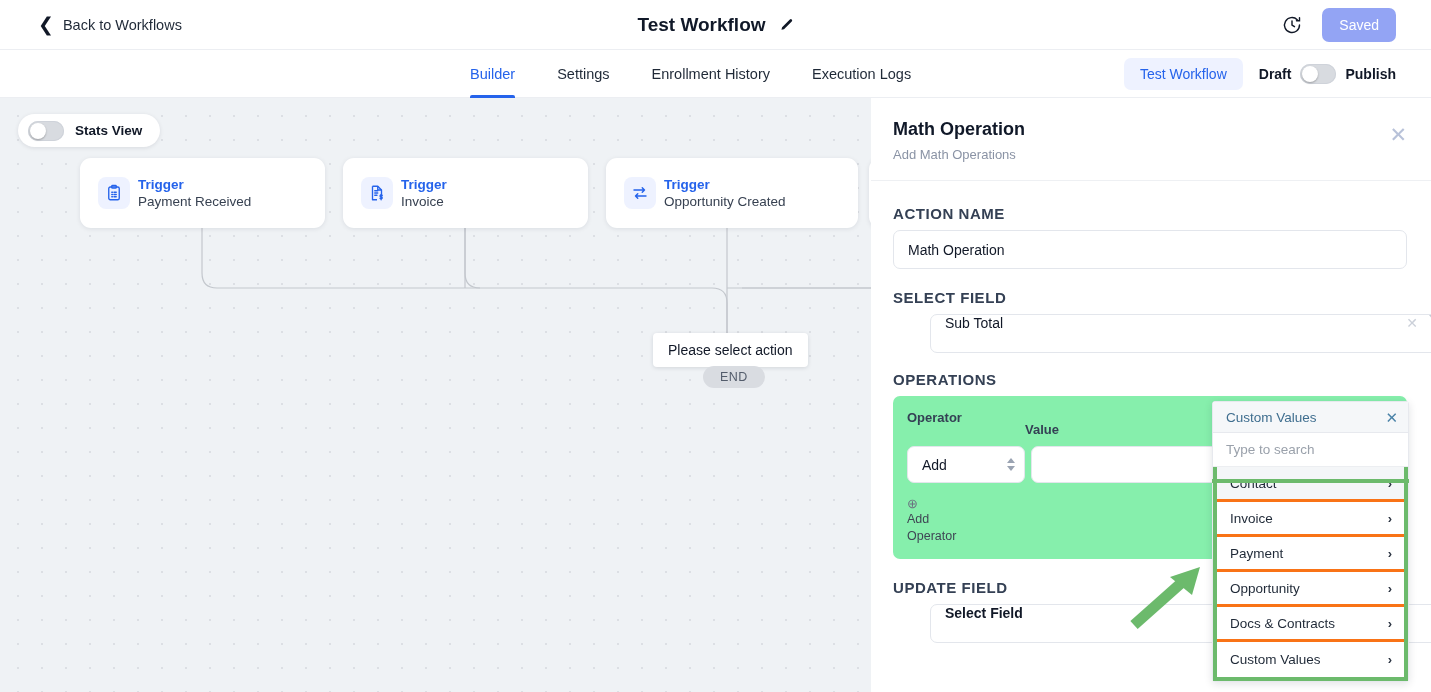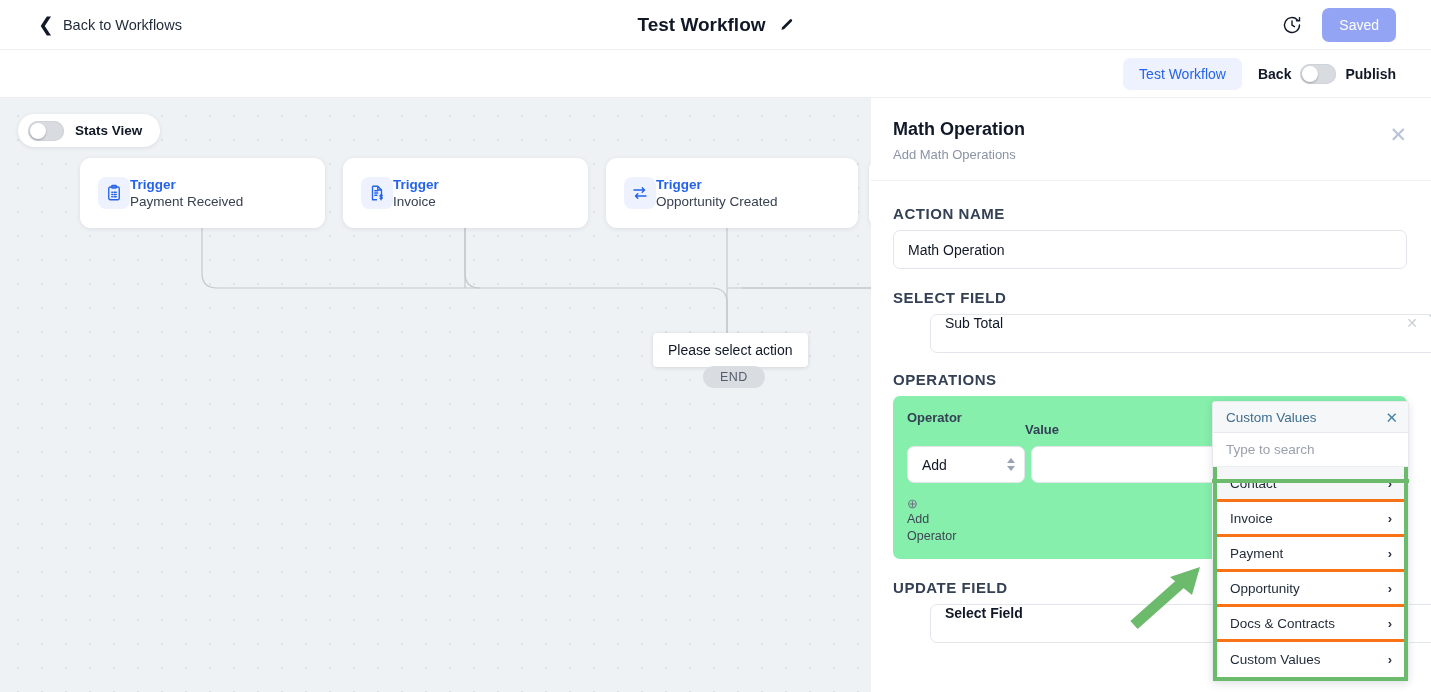--- a/index.html
+++ b/index.html
@@ -85,21 +85,21 @@
   .stats-toggle {
     position: absolute; left: 18px; top: 16px;
     background: #fff; border-radius: 22px; height: 33px;
     display: flex; align-items: center; gap: 11px; padding: 0 18px 0 10px;
     box-shadow: 0 1px 4px rgba(16,24,40,.10); cursor: pointer;
   }
   .stats-label { font-size: 13.5px; color: #111827; font-weight: 600; }
 
   .node {
     position: absolute; background: #fff; border-radius: 11px;
-    height: 70px; display: flex; align-items: center; gap: 0;
+    height: 70px; display: flex; align-items: center; gap: 8px;
     padding: 0 18px; box-shadow: 0 1px 5px rgba(16,24,40,.09);
   }
   .node-icon {
     width: 32px; height: 32px; border-radius: 8px; background: #eef2ff;
     display: flex; align-items: center; justify-content: center; flex: none;
   }
   .node-text { display: flex; flex-direction: column; gap: 2px; }
   .node-kind { font-size: 13.5px; color: #2563eb; font-weight: 700; }
   .node-name { font-size: 13.5px; color: #374151; }
 
@@ -232,24 +232,30 @@
           <path d="M21 12a9 9 0 1 1-2.7-6.4"></path>
             <path d="M21 3.2v3.6h-3.6"></path>
             <path d="M12 7v5l3 2"></path>
         </svg>
       </span>
       <button class="saved-btn">Saved</button>
     </div>
   </div>
 
   <div class="tabbar">
+    <div class="tabs">
+      <div class="tab active">Builder</div>
+      <div class="tab">Settings</div>
+      <div class="tab">Enrollment History</div>
+      <div class="tab">Execution Logs</div>
+    </div>
     <div class="tabbar-right">
       <button class="test-wf-btn">Test Workflow</button>
       <div class="pub-group">
-        <span class="pub-label">Back</span>
+        <span class="pub-label">Draft</span>
         <div class="switch">
             <div class="knob"></div>
           </div>
         <span class="pub-label">Publish</span>
       </div>
     </div>
   </div>
 
   <div class="canvas">
 

